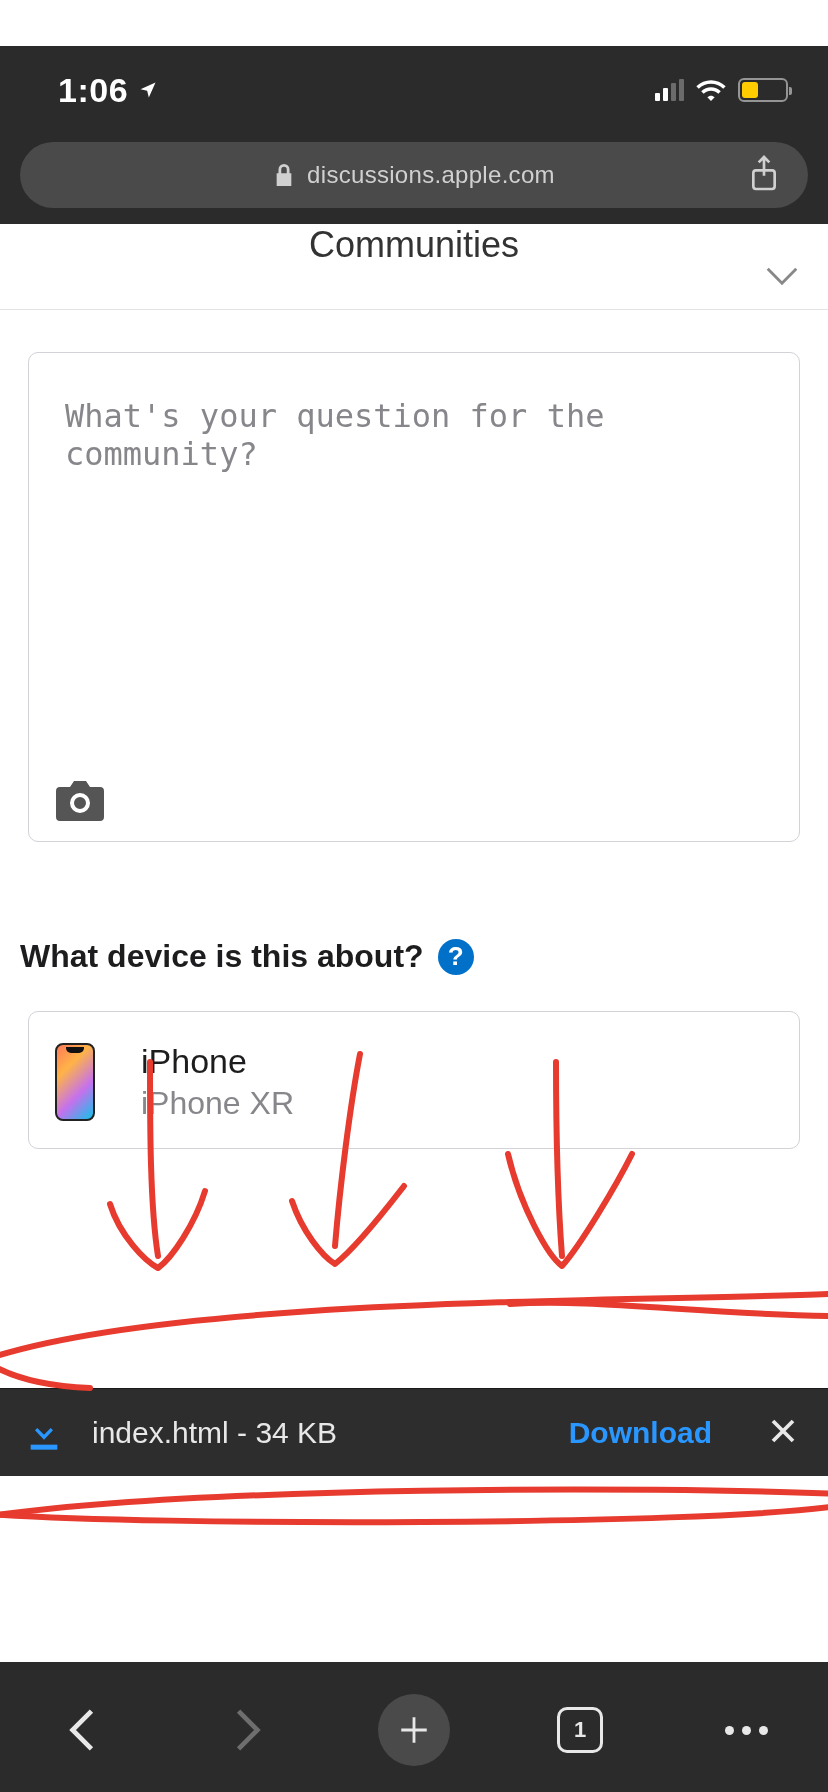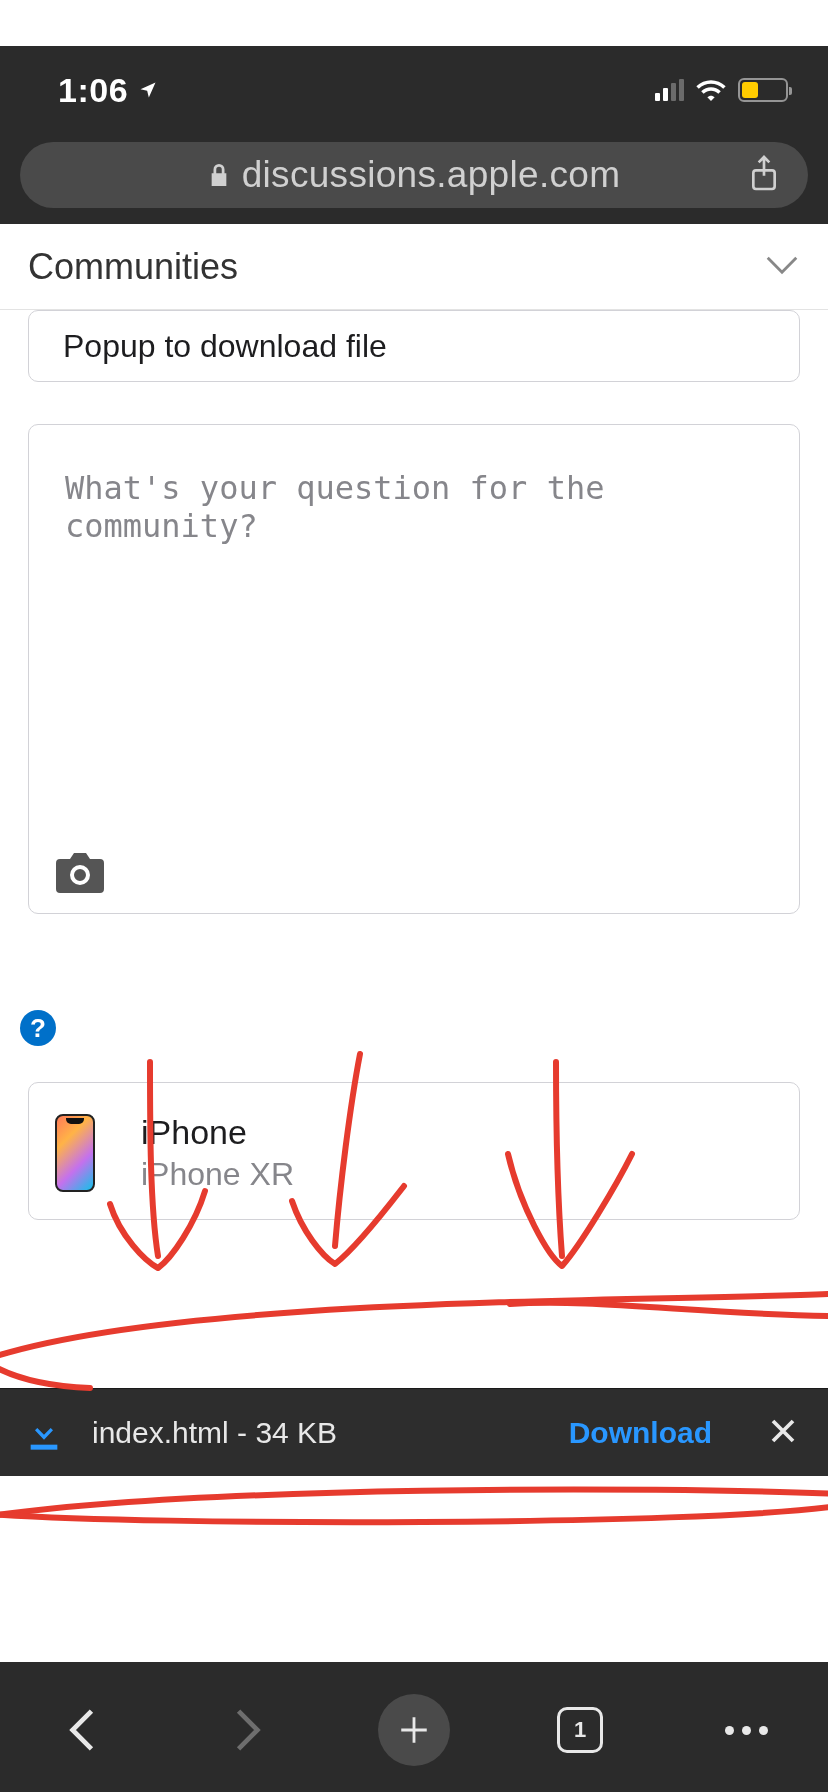--- a/index.html
+++ b/index.html
@@ -13,25 +13,25 @@
   .cell-bars { display: flex; align-items: flex-end; gap: 3px; height: 22px; }
   .cell-bars span { width: 5px; background: #fff; border-radius: 1px; }
   .cell-bars span.dim { background: rgba(255,255,255,0.3); }
   .battery { width: 50px; height: 24px; border: 2px solid rgba(255,255,255,0.5); border-radius: 6px; position: relative; display: flex; align-items: center; padding: 2px; }
   .battery::after { content: ""; position: absolute; right: -6px; top: 7px; width: 3px; height: 8px; background: rgba(255,255,255,0.5); border-radius: 0 2px 2px 0; }
   .battery .fill { width: 38%; height: 100%; background: #ffcc00; border-radius: 3px; }
 
   
   .addr-wrap { background: #2b2b2b; padding: 8px 20px 16px 20px; }
   .addr { height: 66px; background: #4a4a4a; border-radius: 33px; display: flex; align-items: center; color: #d0d0d0; position: relative; }
-  .addr .url { flex: 1; text-align: center; font-size: 37px; letter-spacing: 0.3px; display: flex; align-items: center; justify-content: center; gap: 12px; }
+  .addr .url { flex: 1; text-align: center; font-size: 24px; letter-spacing: 0.3px; display: flex; align-items: center; justify-content: center; gap: 12px; }
   .addr .share { position: absolute; right: 28px; color: #d0d0d0; }
 
   
-  .nav { height: 86px; border-bottom: 1px solid #e3e3e3; display: flex; align-items: center; padding: 0 28px; }
+  .nav { height: 86px; border-bottom: 1px solid #e3e3e3; display: flex; align-items: center; padding: 0 28px; flex-direction: column; }
   .nav .title { font-size: 36px; color: #333; }
   .nav .chev { margin-left: auto; color: #888; }
 
   
   .content { padding: 0 28px; position: relative; }
   .h1 { font-size: 52px; font-weight: 400; color: #111; margin-top: 90px; margin-bottom: 118px; letter-spacing: 0.2px; }
 
   .title-input { width: 100%; height: 72px; border: 1px solid #d2d2d7; border-radius: 10px; padding: 0 34px; font-size: 32px; color: #1d1d1f; background: #fff; }
   .title-input::placeholder { color: #86868b; }
 
@@ -119,32 +119,32 @@
     <div class="title">Communities</div>
     <div class="chev">
       <svg width="36" height="20" viewBox="0 0 24 14" fill="none" stroke="#888" stroke-width="2">
           <path d="M2 2l10 10L22 2"></path>
         </svg>
     </div>
   </div>
 
   <div class="content">
 
-    <input class="title-input" type="text" value="Popup to download file" style="">
 
     <div class="body-wrap">
       <textarea class="body-input" placeholder="What's your question for the community?" style=""></textarea>
       <button class="cam-btn">
         <svg width="48" height="40" viewBox="0 0 24 20">
           <path fill="#555" d="M9 0l-2 3H2a2 2 0 00-2 2v13a2 2 0 002 2h20a2 2 0 002-2V5a2 2 0 00-2-2h-5l-2-3H9zm3 16a5 5 0 110-10 5 5 0 010 10zm0-2a3 3 0 100-6 3 3 0 000 6z"></path>
         </svg>
       </button>
     </div>
 
     <div class="device-label-row">
+      <div class="device-label">What device is this about?</div>
       <div class="help-badge">?</div>
     </div>
 
     <div class="device-box">
       <div class="device-img"></div>
       <div class="device-text">
         <div class="p1">iPhone</div>
         <div class="p2">iPhone XR</div>
       </div>
     </div>

